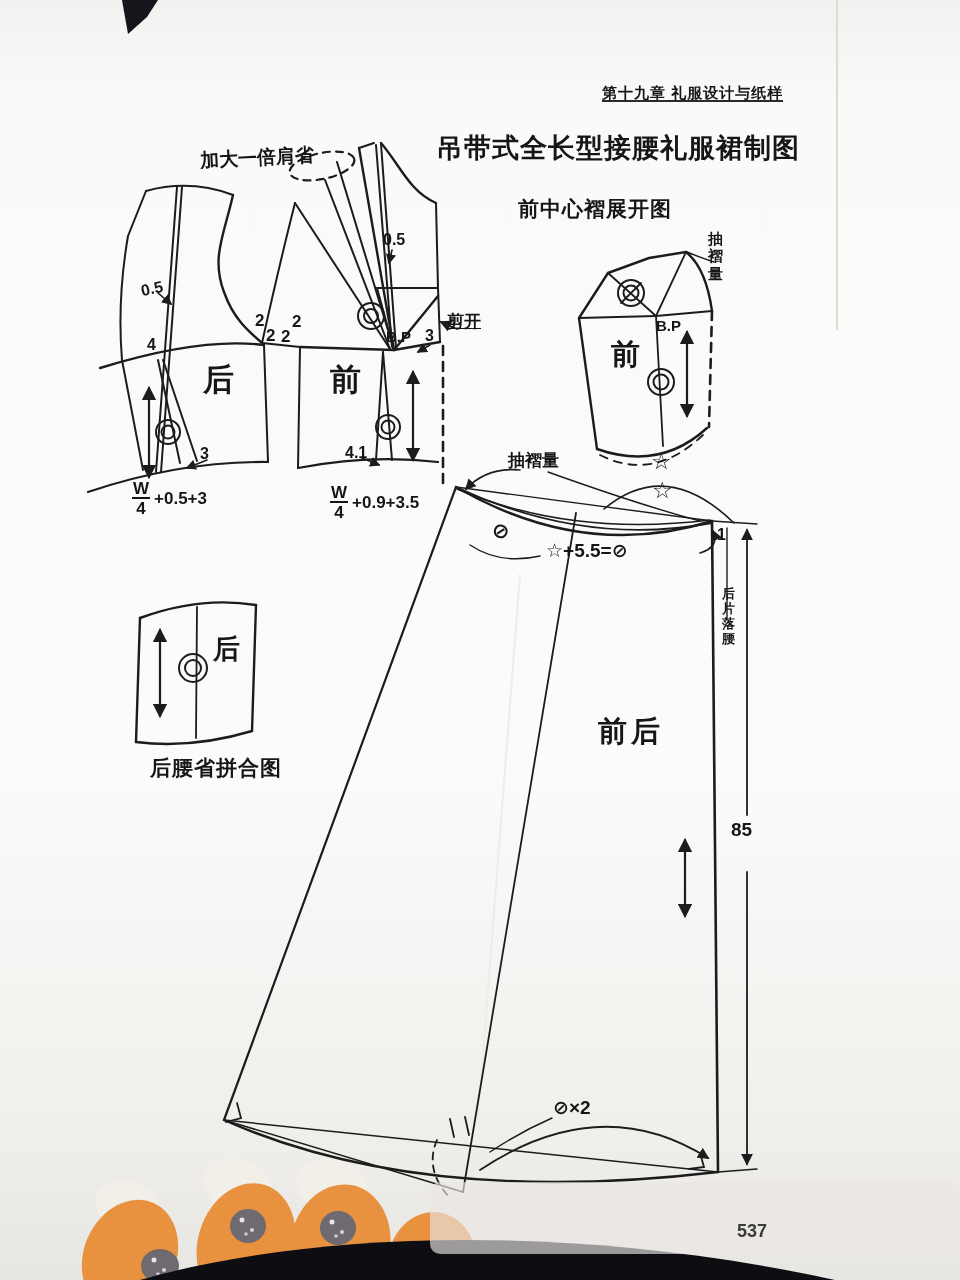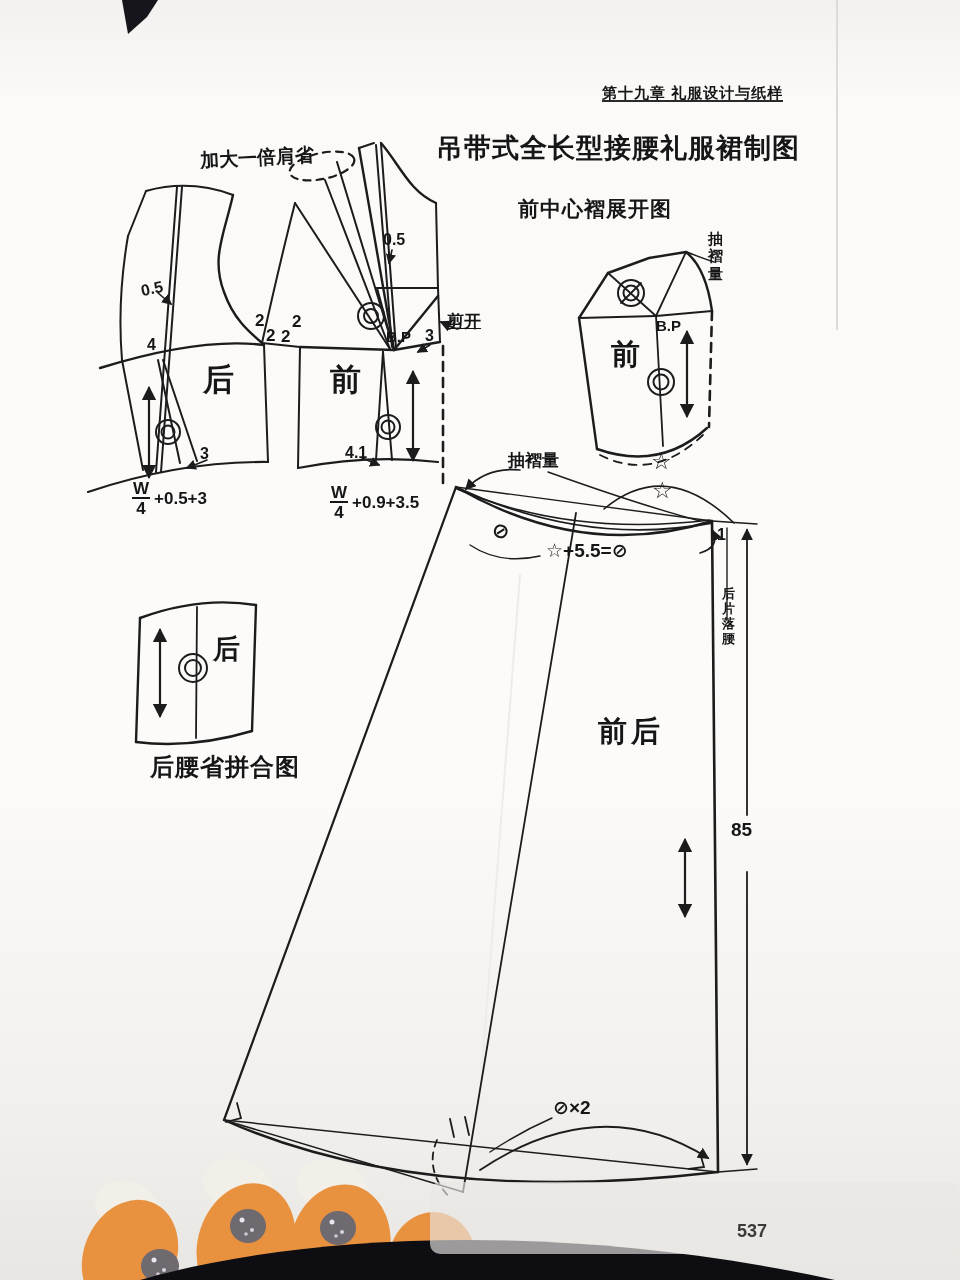--- a/index.html
+++ b/index.html
@@ -212,21 +212,21 @@
   </div>
 
   <div class="lbl" style="left:518px;top:198px;font-size:21px;letter-spacing:1px;">前中心褶展开图</div>
   <div class="lbl vtext" style="left:706px;top:230px;font-size:15px;">抽褶量</div>
   <div class="lbl" style="left:656px;top:318px;font-size:15px;">B.P</div>
   <div class="lbl" style="left:611px;top:340px;font-size:29px;">前</div>
   <div class="lbl" style="left:651px;top:450px;font-size:23px;">☆</div>
   <div class="lbl" style="left:652px;top:479px;font-size:23px;">☆</div>
 
   <div class="lbl" style="left:213px;top:636px;font-size:27px;">后</div>
-  <div class="lbl" style="left:150px;top:757px;font-size:24px;letter-spacing:1px;font-family:Liberation Mono, monospace;">后腰省拼合图</div>
+  <div class="lbl" style="left:150px;top:757px;font-size:21px;letter-spacing:1px;">后腰省拼合图</div>
 
   <div class="lbl" style="left:508px;top:452px;font-size:17px;">抽褶量</div>
   <div class="lbl" style="left:492px;top:520px;font-size:21px;transform:rotate(12deg);">⊘</div>
   <div class="lbl" style="left:546px;top:541px;font-size:19px;">☆+5.5=⊘</div>
   <div class="lbl" style="left:717px;top:527px;font-size:16px;">1</div>
   <div class="lbl vtext" style="left:719px;top:575px;font-size:13px;margin-top:12px;">后片落腰</div>
   <div class="lbl" style="left:598px;top:717px;font-size:29px;letter-spacing:4px;">前后</div>
   <div class="lbl" style="left:731px;top:820px;font-size:19px;">85</div>
   <div class="lbl" style="left:553px;top:1098px;font-size:19px;">⊘×2</div>
 

